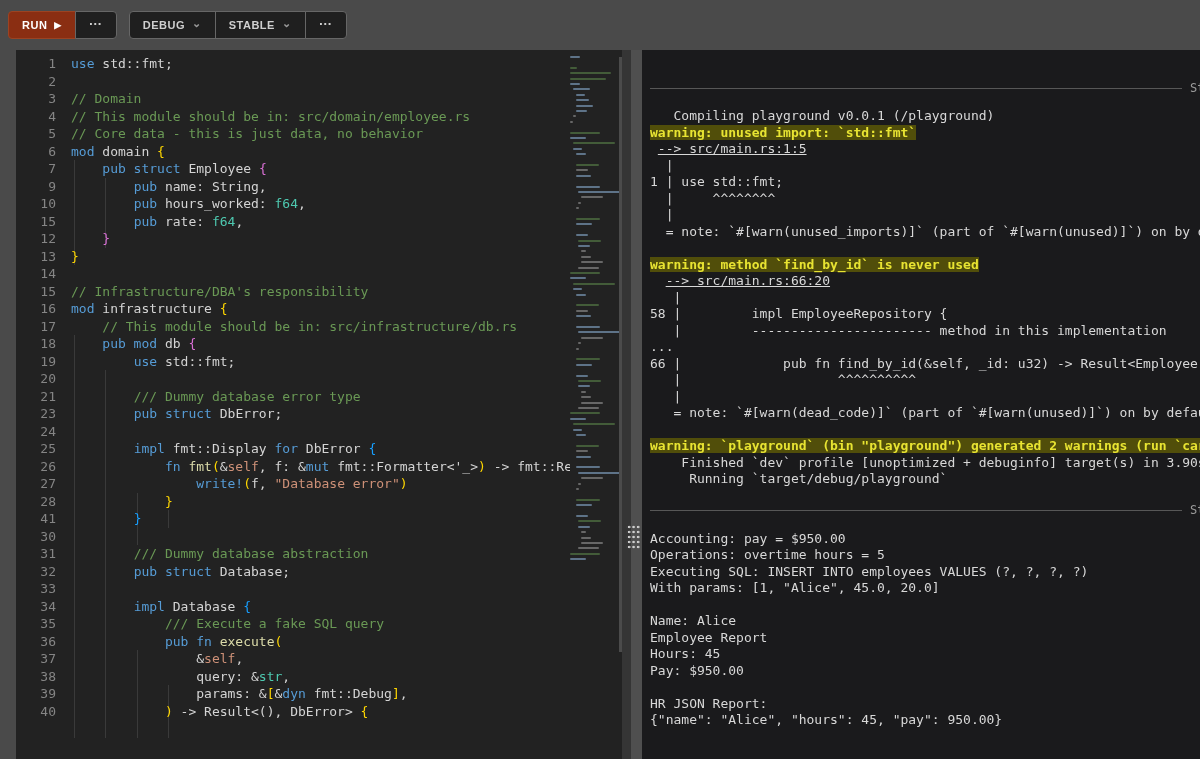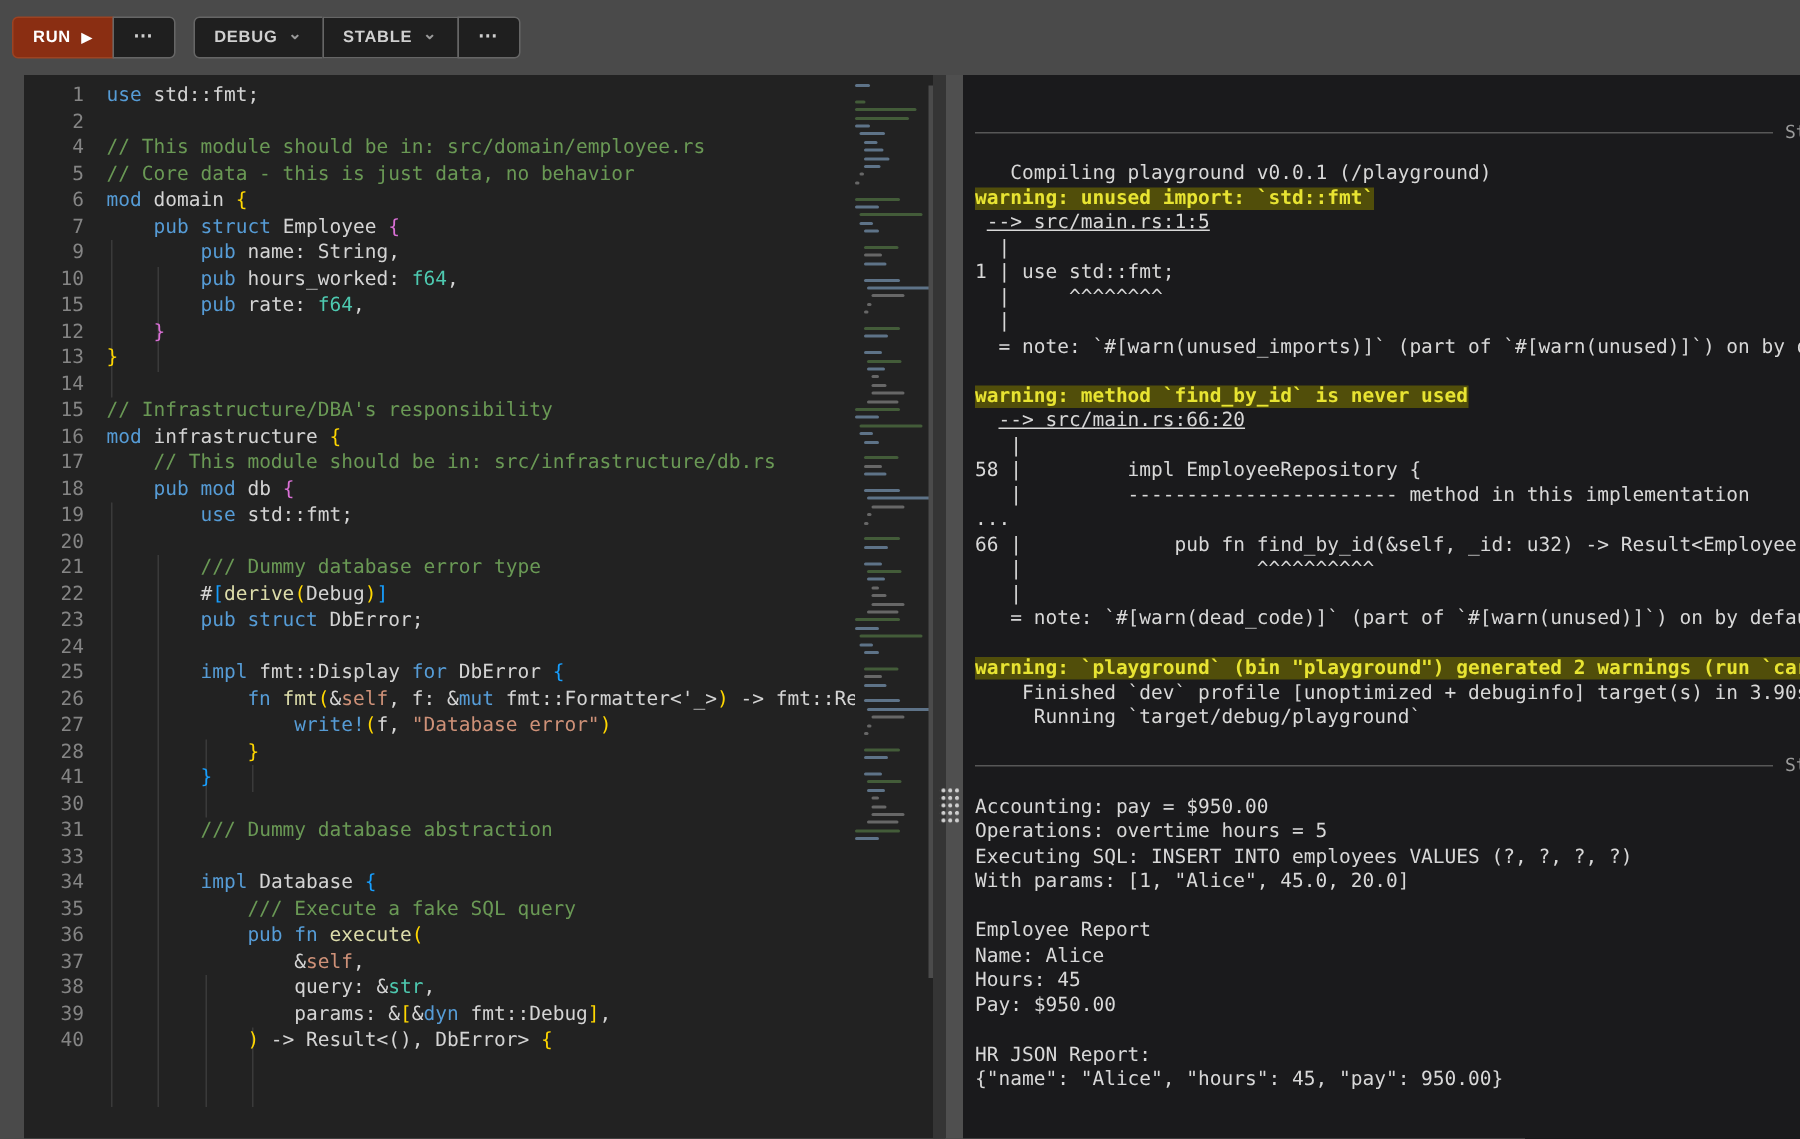--- a/index.html
+++ b/index.html
@@ -98,47 +98,48 @@
       <div class="guide" style="left: 89.32px; top: 127.5px; height: 70px;"></div>
       <div class="guide" style="left: 89.32px; top: 320px; height: 367.5px;"></div>
       <div class="guide" style="left: 120.64px; top: 442.5px; height: 52.5px;"></div>
       <div class="guide" style="left: 120.64px; top: 600px; height: 87.5px;"></div>
       <div class="guide" style="left: 151.96px; top: 460px; height: 17.5px;"></div>
       <div class="guide" style="left: 151.96px; top: 635px; height: 52.5px;"></div>
     </div>
   <div class="code-lines">
       <div class="cl"><span class="ln">1</span><span class="lt"><span class="tk-kw">use</span><span> std::fmt;</span></span></div>
       <div class="cl"><span class="ln">2</span><span class="lt"><span></span></span></div>
+      <div class="cl"><span class="ln">3</span><span class="lt"><span class="tk-com">// Domain</span></span></div>
       <div class="cl"><span class="ln">4</span><span class="lt"><span class="tk-com">// This module should be in: src/domain/employee.rs</span></span></div>
       <div class="cl"><span class="ln">5</span><span class="lt"><span class="tk-com">// Core data - this is just data, no behavior</span></span></div>
       <div class="cl"><span class="ln">6</span><span class="lt"><span class="tk-kw">mod</span><span> domain </span><span class="tk-b1">{</span></span></div>
       <div class="cl"><span class="ln">7</span><span class="lt"><span>    </span><span class="tk-kw">pub struct</span><span> Employee </span><span class="tk-b2">{</span></span></div>
       <div class="cl"><span class="ln">9</span><span class="lt"><span>        </span><span class="tk-kw">pub</span><span> name: String,</span></span></div>
       <div class="cl"><span class="ln">10</span><span class="lt"><span>        </span><span class="tk-kw">pub</span><span> hours_worked: </span><span class="tk-ty">f64</span><span>,</span></span></div>
       <div class="cl"><span class="ln">15</span><span class="lt"><span>        </span><span class="tk-kw">pub</span><span> rate: </span><span class="tk-ty">f64</span><span>,</span></span></div>
       <div class="cl"><span class="ln">12</span><span class="lt"><span>    </span><span class="tk-b2">}</span></span></div>
       <div class="cl"><span class="ln">13</span><span class="lt"><span class="tk-b1">}</span></span></div>
       <div class="cl"><span class="ln">14</span><span class="lt"><span></span></span></div>
       <div class="cl"><span class="ln">15</span><span class="lt"><span class="tk-com">// Infrastructure/DBA's responsibility</span></span></div>
       <div class="cl"><span class="ln">16</span><span class="lt"><span class="tk-kw">mod</span><span> infrastructure </span><span class="tk-b1">{</span></span></div>
       <div class="cl"><span class="ln">17</span><span class="lt"><span>    </span><span class="tk-com">// This module should be in: src/infrastructure/db.rs</span></span></div>
       <div class="cl"><span class="ln">18</span><span class="lt"><span>    </span><span class="tk-kw">pub mod</span><span> db </span><span class="tk-b2">{</span></span></div>
       <div class="cl"><span class="ln">19</span><span class="lt"><span>        </span><span class="tk-kw">use</span><span> std::fmt;</span></span></div>
       <div class="cl"><span class="ln">20</span><span class="lt"><span></span></span></div>
       <div class="cl"><span class="ln">21</span><span class="lt"><span>        </span><span class="tk-com">/// Dummy database error type</span></span></div>
-      <div class="cl"><span class="ln">22</span><span class="lt"><span>        #</span><span class="tk-b3">[</span><span class="tk-fn">derive</span><span class="tk-b1">(</span><span>Debug</span><span class="tk-b1">)</span><span class="tk-b3">]</span></span></div>
       <div class="cl"><span class="ln">23</span><span class="lt"><span>        </span><span class="tk-kw">pub struct</span><span> DbError;</span></span></div>
       <div class="cl"><span class="ln">24</span><span class="lt"><span></span></span></div>
       <div class="cl"><span class="ln">25</span><span class="lt"><span>        </span><span class="tk-kw">impl</span><span> fmt::Display </span><span class="tk-kw">for</span><span> DbError </span><span class="tk-b3">{</span></span></div>
       <div class="cl"><span class="ln">26</span><span class="lt"><span>            </span><span class="tk-kw">fn</span><span> </span><span class="tk-fn">fmt</span><span class="tk-b1">(</span><span>&amp;</span><span class="tk-slf">self</span><span>, f: &amp;</span><span class="tk-kw">mut</span><span> fmt::Formatter&lt;'_&gt;</span><span class="tk-b1">)</span><span> -&gt; fmt::Result </span></span></div>
       <div class="cl"><span class="ln">27</span><span class="lt"><span>                </span><span class="tk-mac">write!</span><span class="tk-b1">(</span><span>f, </span><span class="tk-str">"Database error"</span><span class="tk-b1">)</span></span></div>
       <div class="cl"><span class="ln">28</span><span class="lt"><span>            </span><span class="tk-b1">}</span></span></div>
       <div class="cl"><span class="ln">41</span><span class="lt"><span>        </span><span class="tk-b3">}</span></span></div>
       <div class="cl"><span class="ln">30</span><span class="lt"><span></span></span></div>
       <div class="cl"><span class="ln">31</span><span class="lt"><span>        </span><span class="tk-com">/// Dummy database abstraction</span></span></div>
+      <div class="cl"><span class="ln">32</span><span class="lt"><span>        </span><span class="tk-kw">pub struct</span><span> Database;</span></span></div>
       <div class="cl"><span class="ln">33</span><span class="lt"><span></span></span></div>
       <div class="cl"><span class="ln">34</span><span class="lt"><span>        </span><span class="tk-kw">impl</span><span> Database </span><span class="tk-b3">{</span></span></div>
       <div class="cl"><span class="ln">35</span><span class="lt"><span>            </span><span class="tk-com">/// Execute a fake SQL query</span></span></div>
       <div class="cl"><span class="ln">36</span><span class="lt"><span>            </span><span class="tk-kw">pub fn</span><span> </span><span class="tk-fn">execute</span><span class="tk-b1">(</span></span></div>
       <div class="cl"><span class="ln">37</span><span class="lt"><span>                &amp;</span><span class="tk-slf">self</span><span>,</span></span></div>
       <div class="cl"><span class="ln">38</span><span class="lt"><span>                query: &amp;</span><span class="tk-ty">str</span><span>,</span></span></div>
       <div class="cl"><span class="ln">39</span><span class="lt"><span>                params: &amp;</span><span class="tk-b1">[</span><span>&amp;</span><span class="tk-kw">dyn</span><span> fmt::Debug</span><span class="tk-b1">]</span><span>,</span></span></div>
       <div class="cl"><span class="ln">40</span><span class="lt"><span>            </span><span class="tk-b1">)</span><span> -&gt; Result&lt;(), DbError&gt; </span><span class="tk-b1">{</span></span></div>
     </div>
   <div class="minimap">
@@ -262,21 +263,21 @@
   <div class="ohdr ohdr-2">
     <span class="rule"></span>
     <span class="lbl">Standard Output</span>
   </div>
   <div class="ostream" id="stdout">
       <div class="ol"><span>Accounting: pay = $950.00</span></div>
       <div class="ol"><span>Operations: overtime hours = 5</span></div>
       <div class="ol"><span>Executing SQL: INSERT INTO employees VALUES (?, ?, ?, ?)</span></div>
       <div class="ol"><span>With params: [1, "Alice", 45.0, 20.0]</span></div>
       <div class="ol"><span></span></div>
+      <div class="ol"><span>Name: Alice</span></div>
       <div class="ol"><span>Employee Report</span></div>
-      <div class="ol"><span>Name: Alice</span></div>
       <div class="ol"><span>Hours: 45</span></div>
       <div class="ol"><span>Pay: $950.00</span></div>
       <div class="ol"><span></span></div>
       <div class="ol"><span>HR JSON Report:</span></div>
       <div class="ol"><span>{"name": "Alice", "hours": 45, "pay": 950.00}</span></div>
     </div>
 </div>
 
 </body></html>

